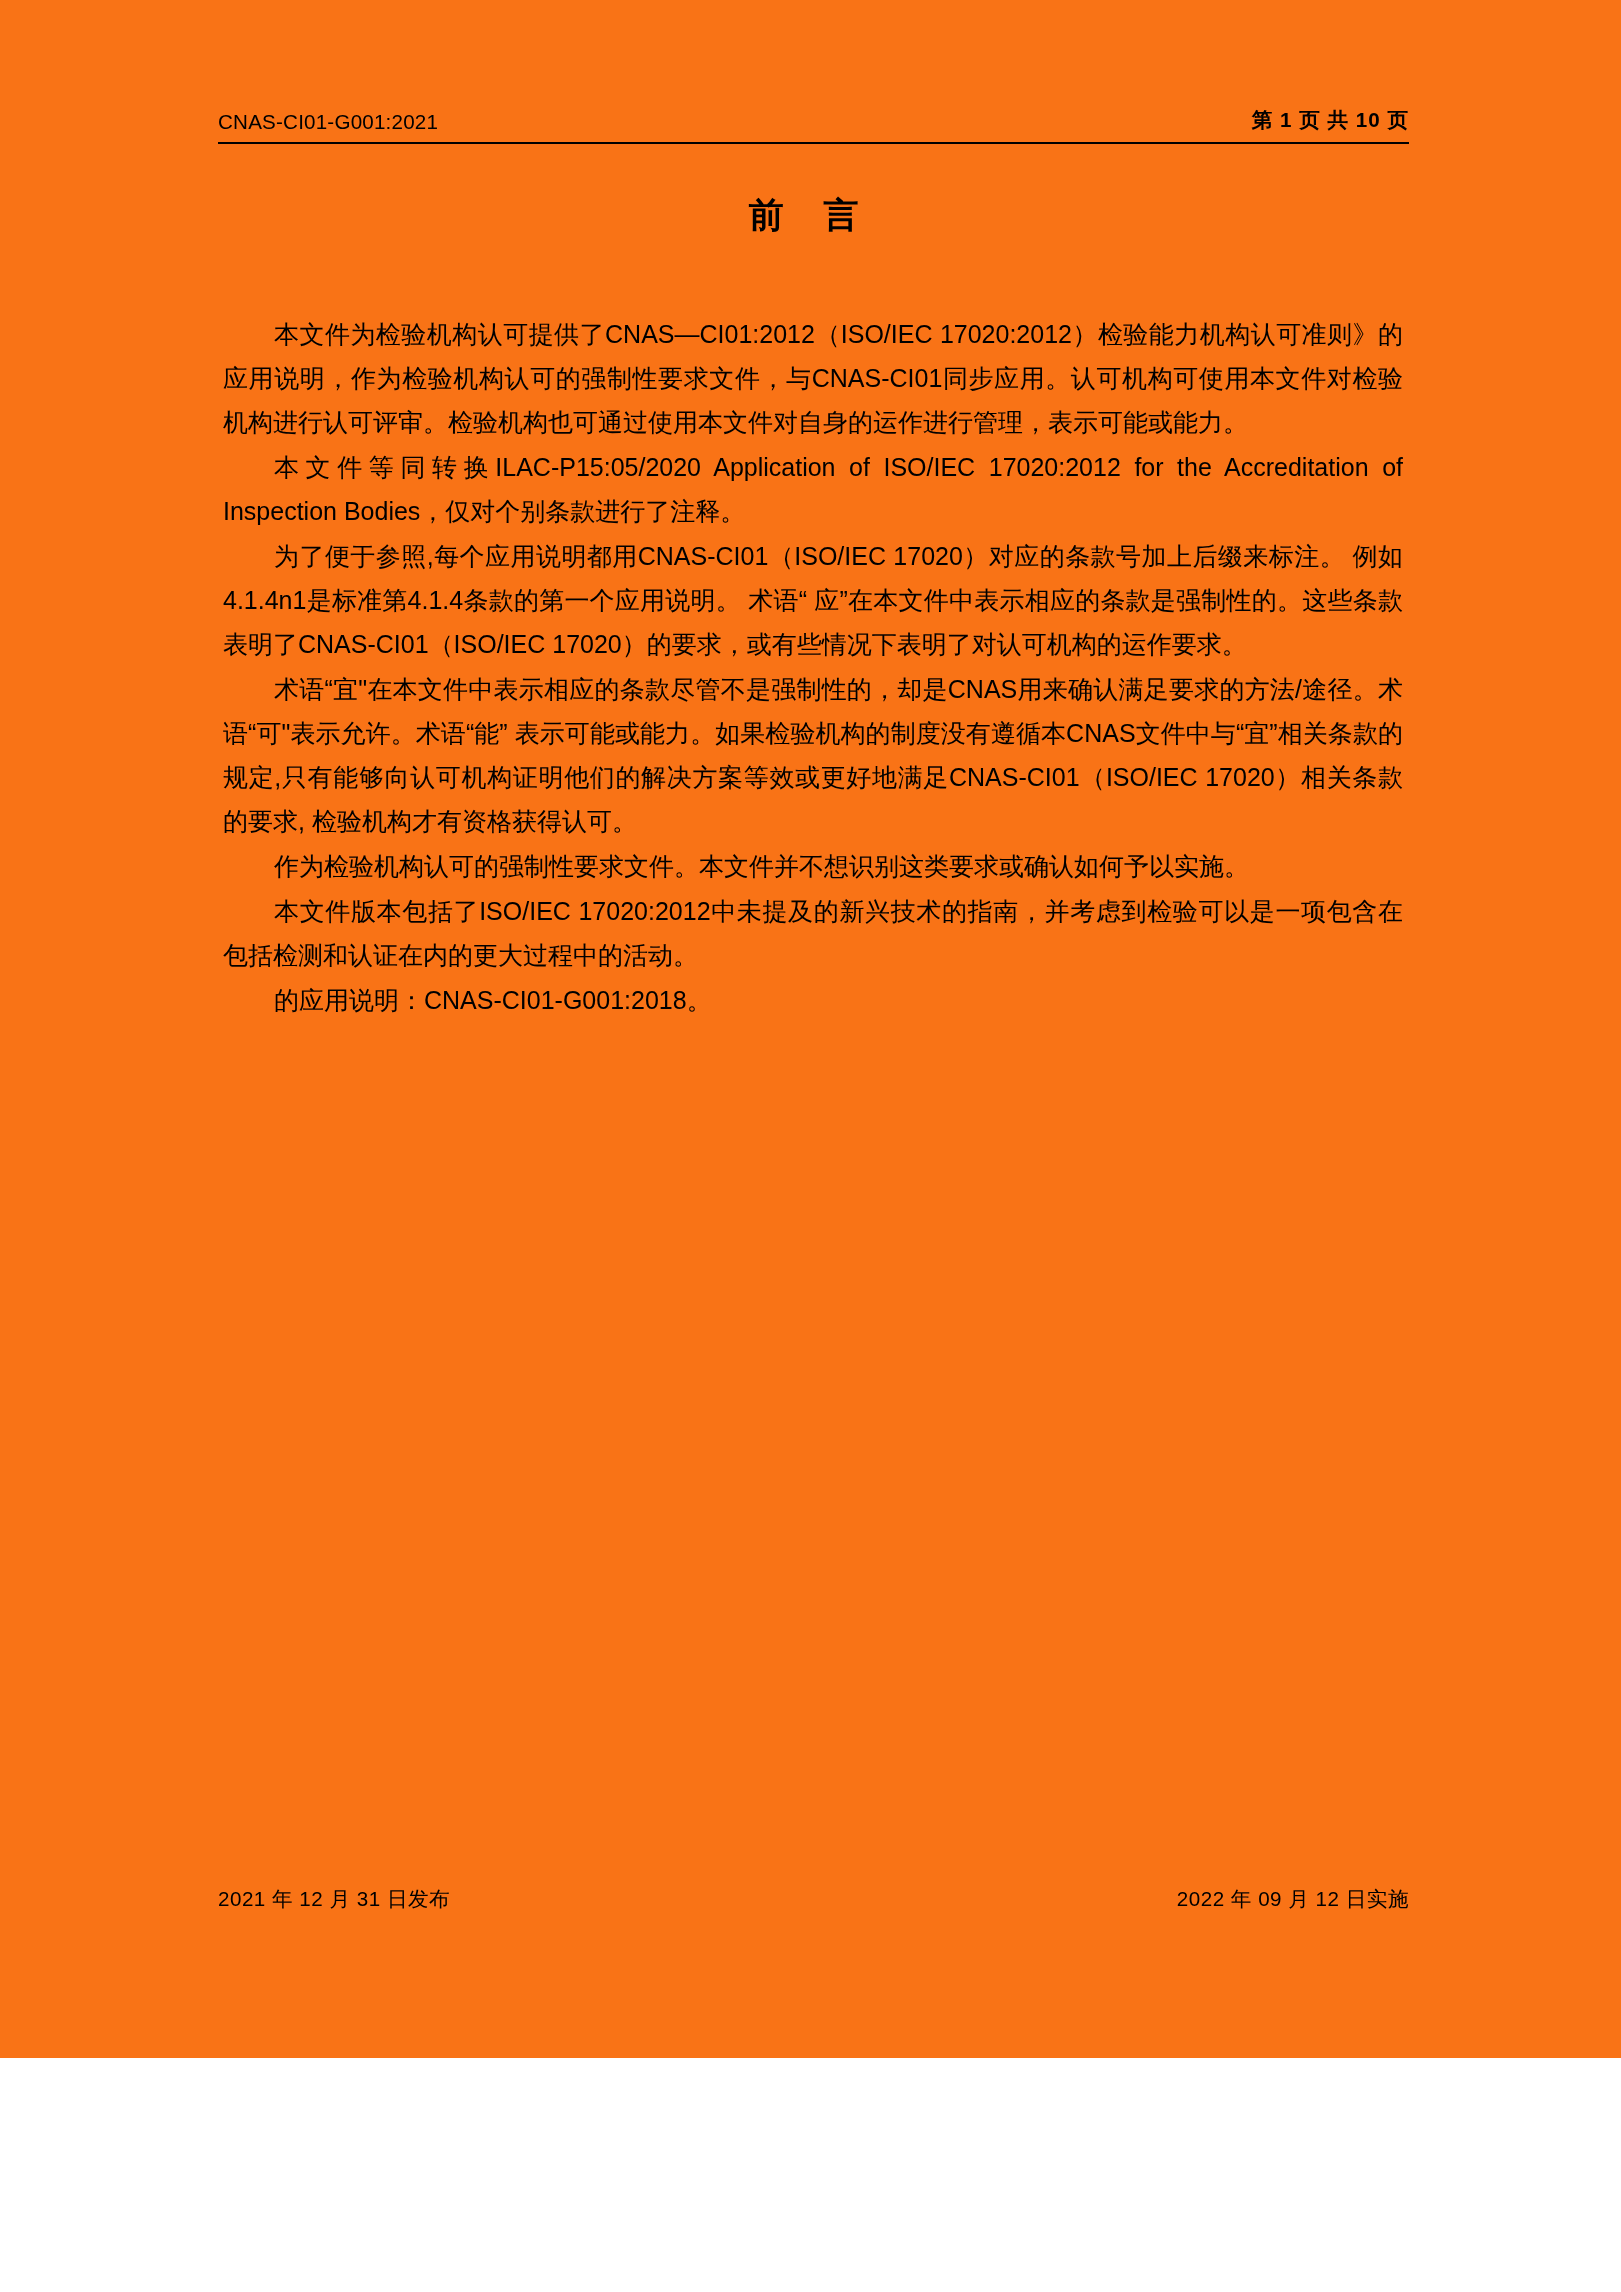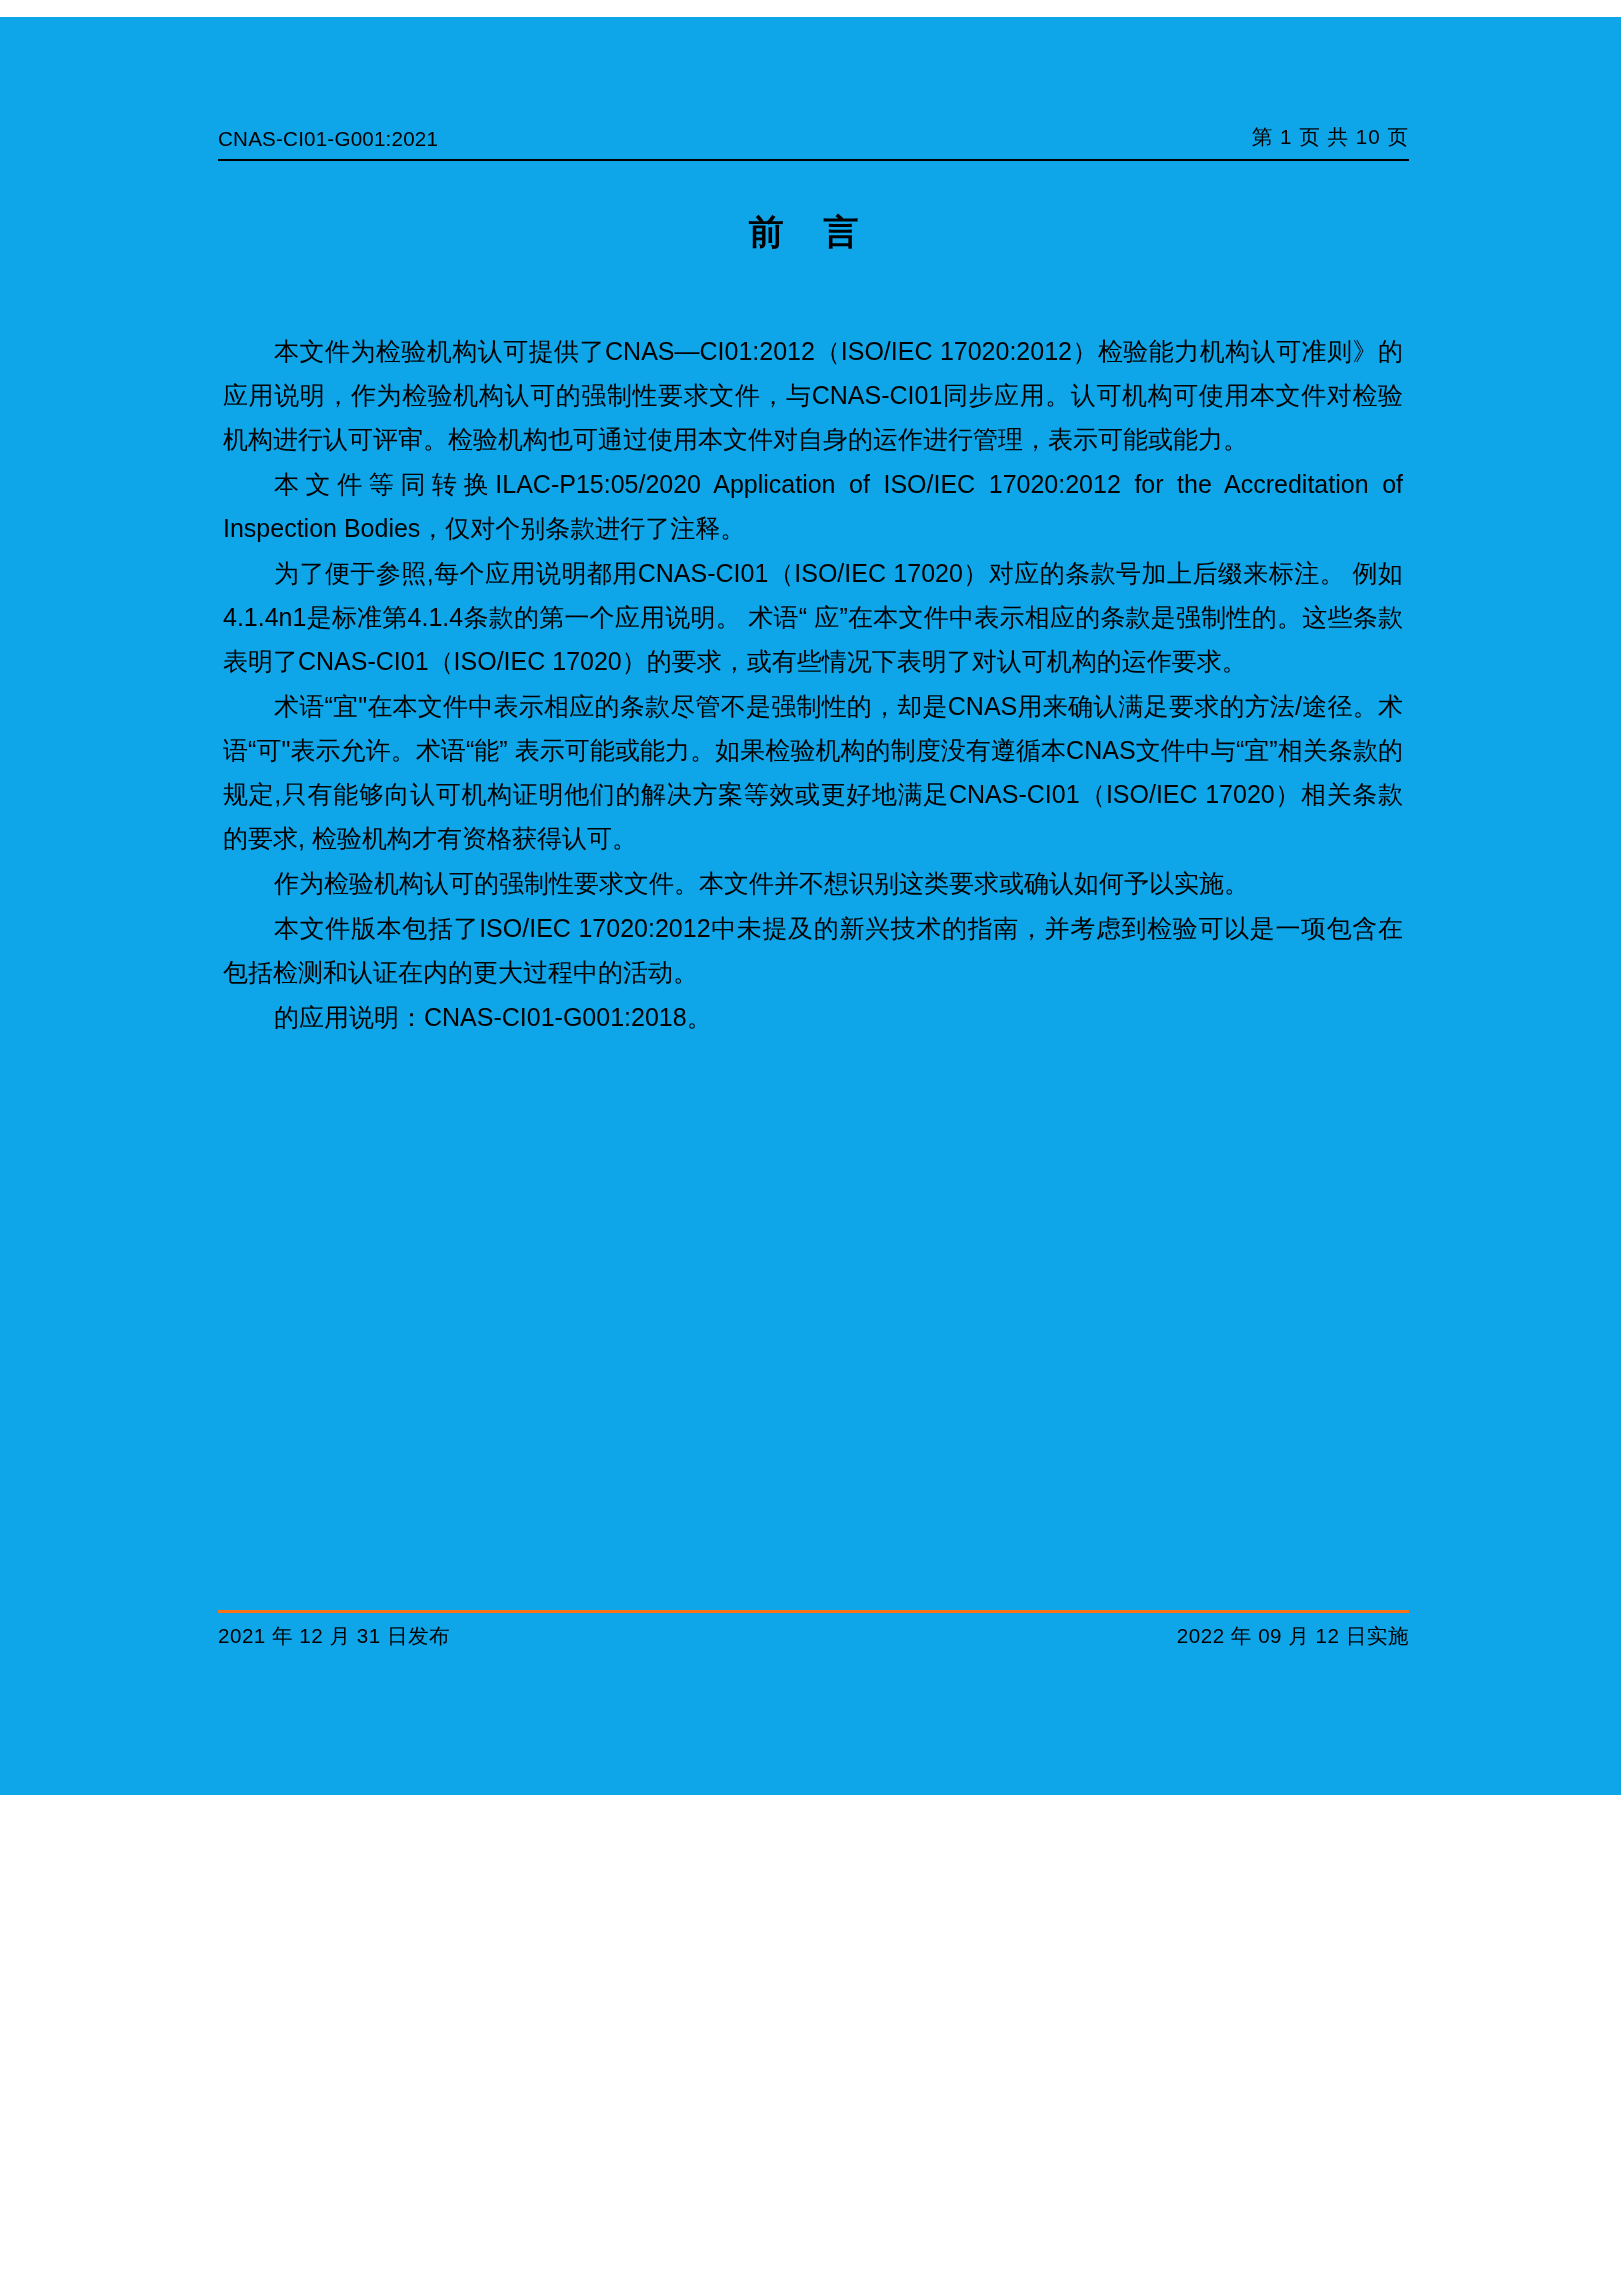--- a/index.html
+++ b/index.html
@@ -7,23 +7,23 @@
     padding: 0;
     background: #ffffff;
   }
   body {
     font-family: "Liberation Sans", sans-serif;
     color: #000000;
   }
   .page {
     position: relative;
     width: 1621px;
-    height: 1778px;
-    margin: 17px auto;
-    background: #0ea5e9;
+    height: 2058px;
+    margin: 0 auto;
+    background: #f97316;
     box-sizing: border-box;
     overflow: hidden;
   }
   
   .header {
     position: absolute;
     left: 218px;
     top: 106px;
     width: 1191px;
     display: flex;
@@ -34,20 +34,21 @@
     padding-bottom: 7.8px;
     border-bottom: 2px solid #000000;
     box-sizing: border-box;
   }
   .header .hdr-left {
     white-space: nowrap;
   }
   .header .hdr-right {
     white-space: nowrap;
     letter-spacing: 1px;
+    font-weight: bold;
   }
   
   .doc-title {
     position: absolute;
     left: 0;
     top: 192px;
     width: 1621px;
     text-align: center;
     font-size: 35px;
     font-weight: bold;

